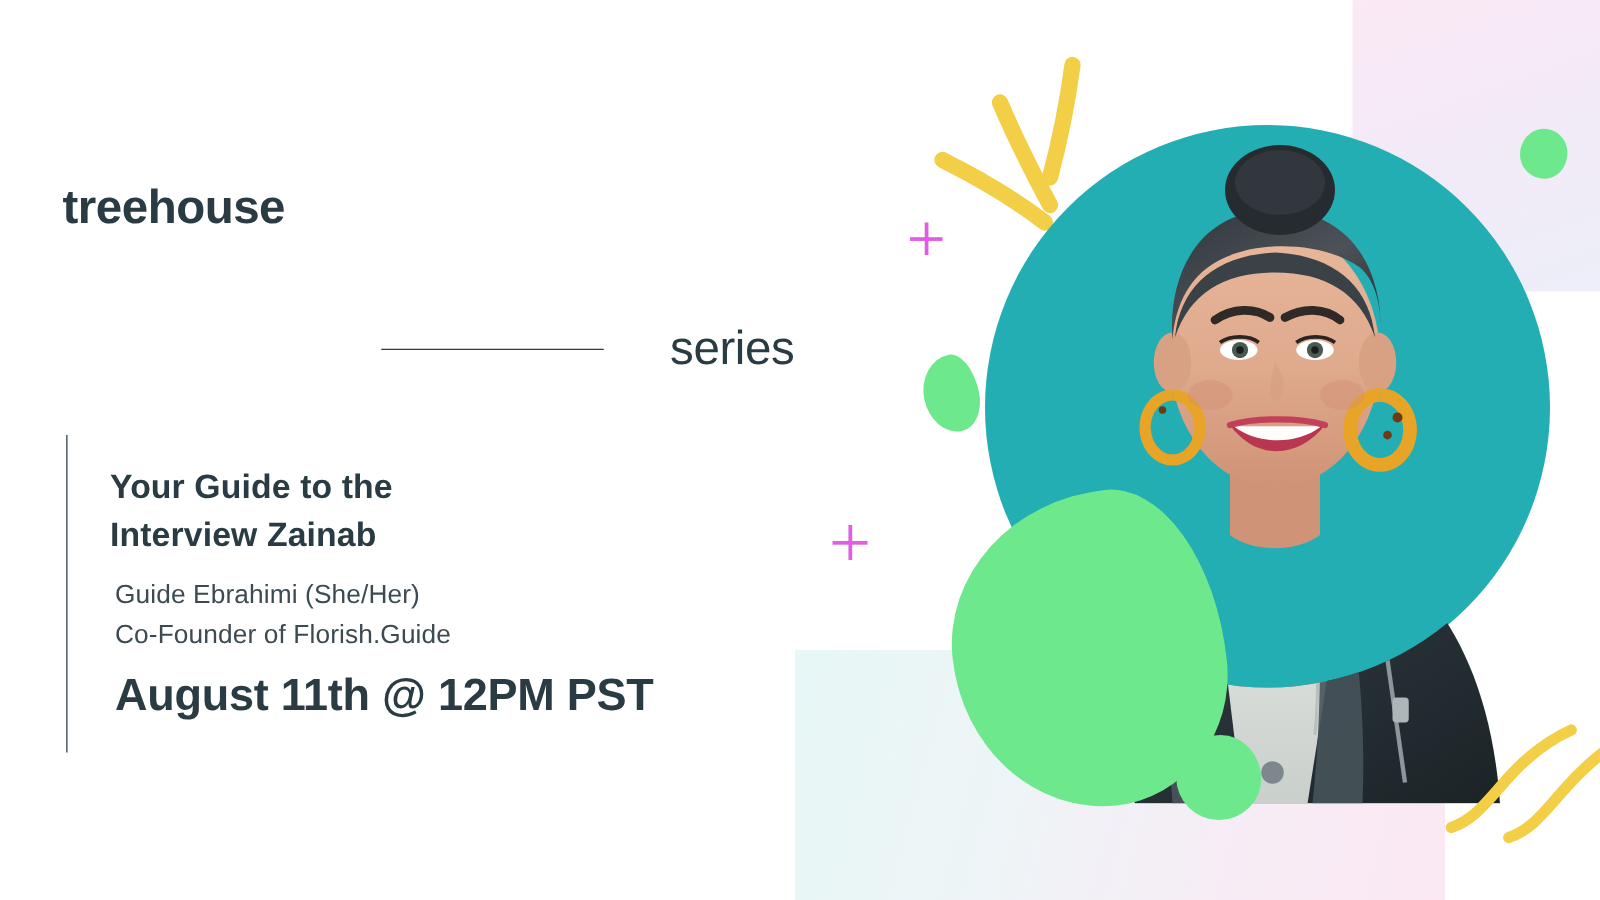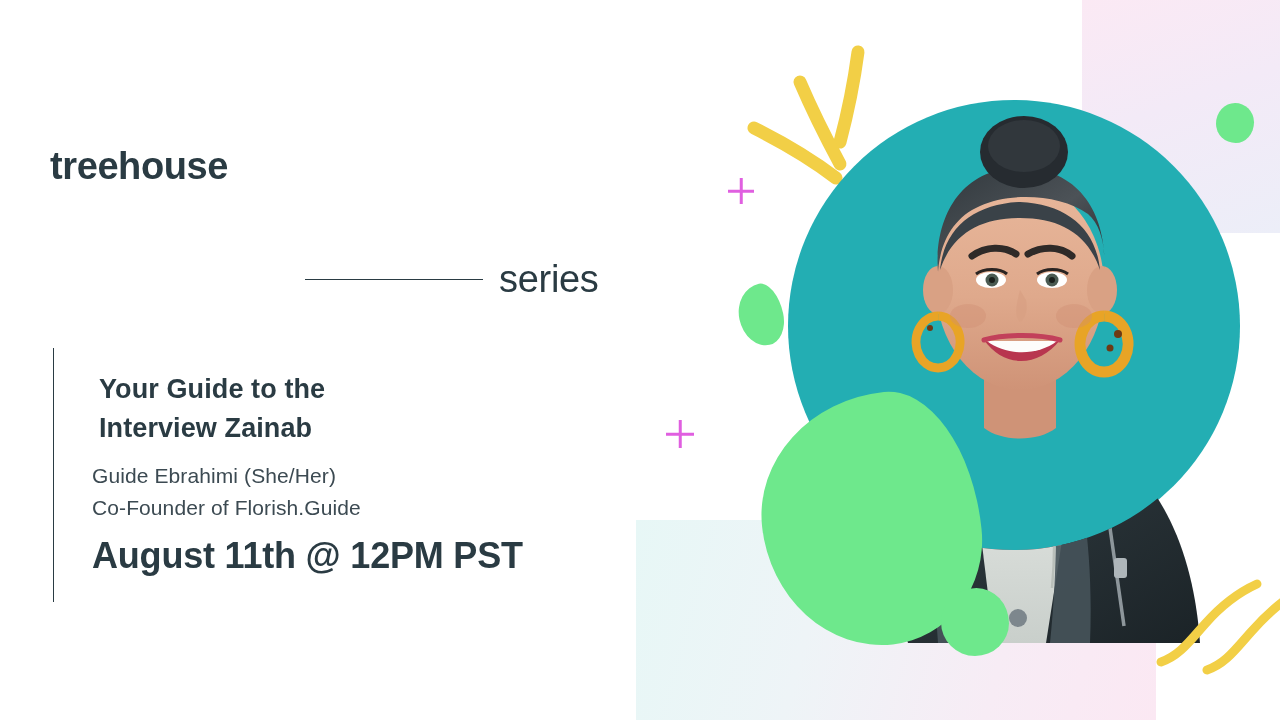--- a/index.html
+++ b/index.html
@@ -90,30 +90,30 @@
     line-height:1.05;
     color:transparent;
     -webkit-text-stroke:1.6px #2a3b43;
   }
   .series-row {
     position:absolute; left:305px; top:258px;
     display:flex; align-items:center; gap:16px;
   }
   .series-rule { width:178px; height:1.6px; background:#2a3b43; }
   .series-word {
-    font-size:38px; font-weight:500; letter-spacing:-0.3px; color:#2a3b43;
+    font-size:38px; font-weight:500; letter-spacing:-0.3px; color:#2a3b43;margin-left:37px;
   }
 
   .vrule {
     position:absolute; left:53px; top:348px; width:1.4px; height:254px;
     background:#2a3b43;
   }
 
   .talk-title {
-    position:absolute; left:99px; top:370px;
+    position:absolute; left:88px; top:370px;
     font-size:27px; font-weight:600; line-height:1.43;
     color:#2a3b43; letter-spacing:0.1px;
   }
   .speaker-lines {
     position:absolute; left:92px; top:460px;
     font-size:21px; font-weight:400; line-height:1.5;
     color:#3c4a52; letter-spacing:0.1px;
   }
   .datetime {
     position:absolute; left:92px; top:538px;

